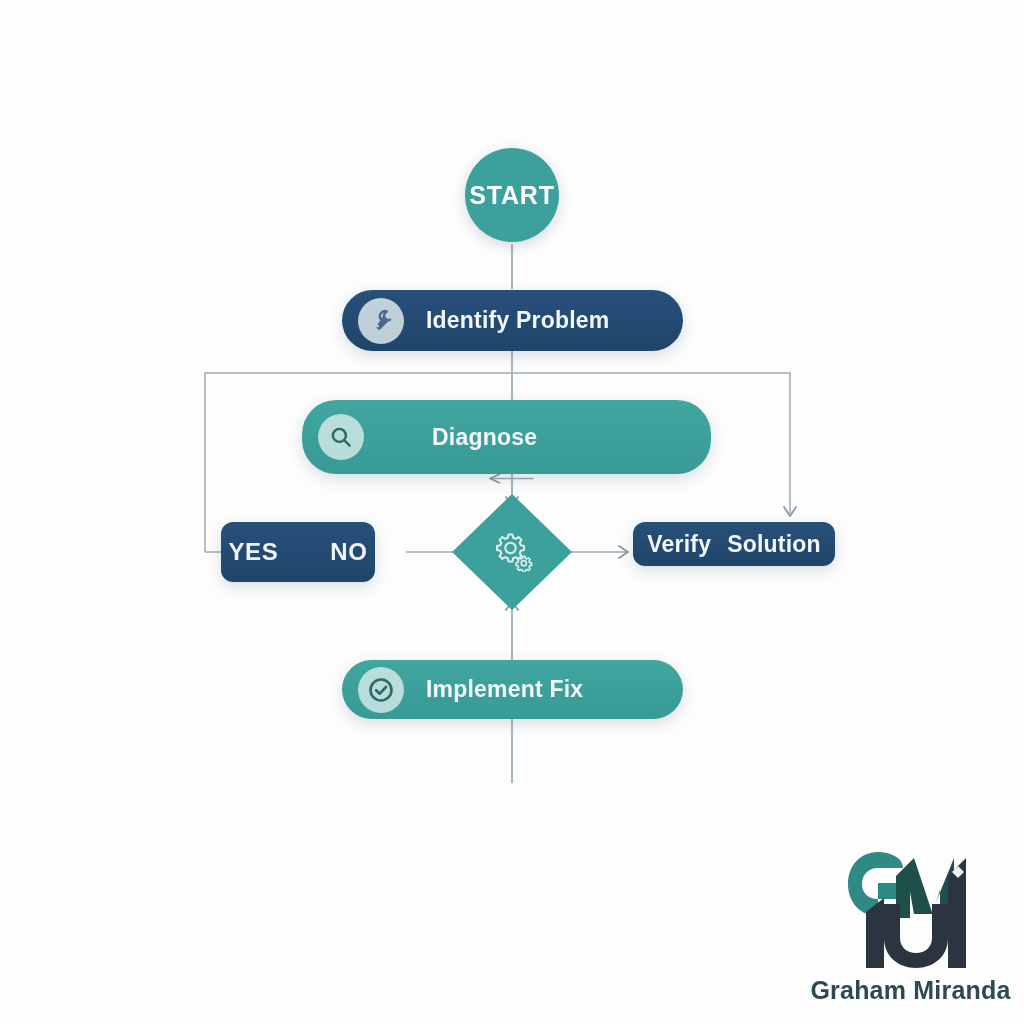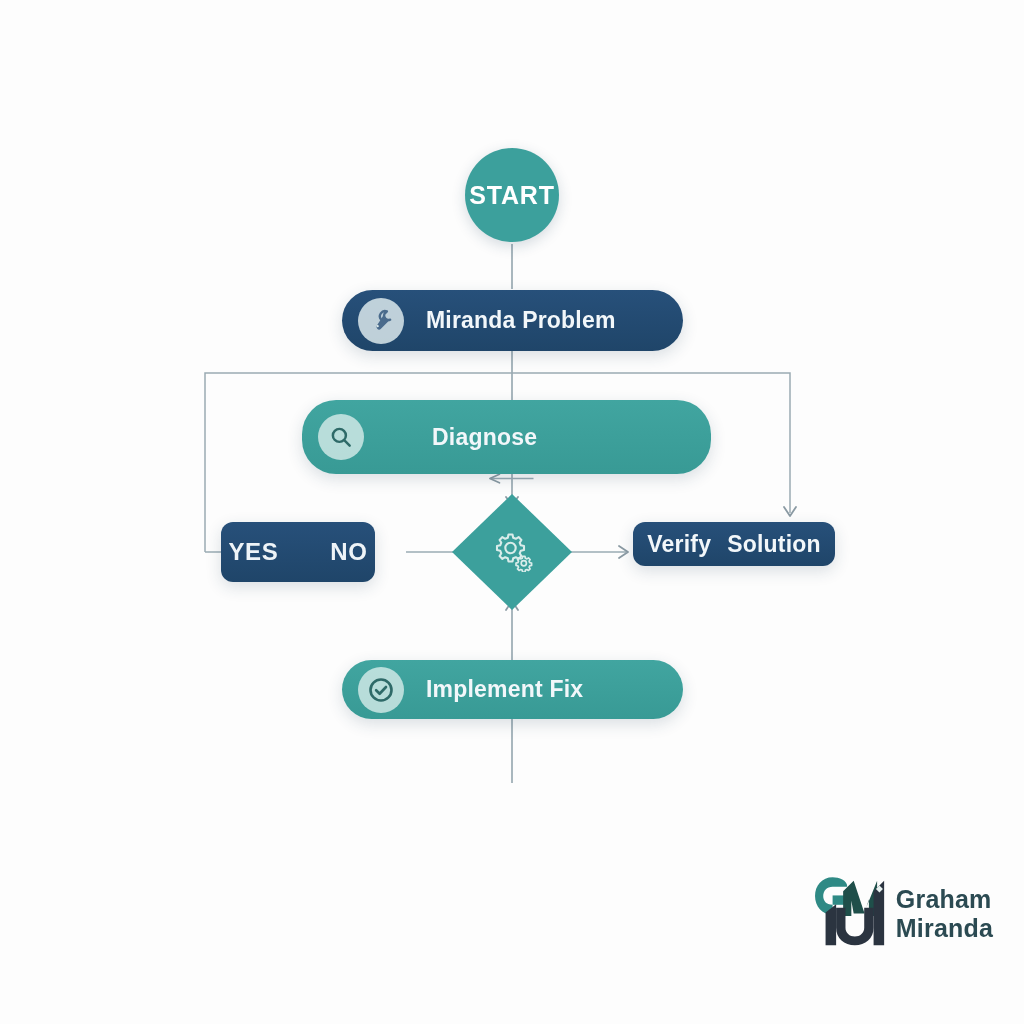--- a/index.html
+++ b/index.html
@@ -105,21 +105,21 @@
   }
 
   
   .verify-label { letter-spacing: 0.2px; }
   .verify-label .gap { display: inline-block; width: 16px; }
 
   
   #brand {
     position: absolute;
     display: flex;
-    flex-direction: row;
+    flex-direction: column;
     align-items: center;
   }
   #brand-name {
     margin-top: 2px;
     font-size: 25px;
     font-weight: 600;
     color: #2b4a52;
     letter-spacing: 0.2px;
   }
 </style>
@@ -169,21 +169,21 @@
 
   <div class="node pill" style="left:342px; top:290px; width:341px; height:61px;
               background:linear-gradient(180deg,#27507a 0%,#1f4569 100%);">
     <span class="icon-badge">
       <svg width="27" height="27" viewBox="0 0 24 24" fill="none" stroke="#4a6b8c" stroke-width="2.1" stroke-linecap="round" stroke-linejoin="round">
         <path d="M14.6 6.1a3.9 3.9 0 0 0 5.1 5.1l-8.2 8.2a2.3 2.3 0 0 1-3.3-3.3z" fill="#4a6b8c" stroke="none"></path>
         <path d="M19.7 11.2a3.9 3.9 0 0 1-5.1-5.1l2.2-2.2a4.6 4.6 0 0 0-5 7.4" stroke="#4a6b8c"></path>
         <circle cx="8.6" cy="17.1" r="1" fill="#dfeced" stroke="none"></circle>
       </svg>
     </span>
-    <span class="label">Miranda Problem</span>
+    <span class="label">Identify Problem</span>
   </div>
 
   <div class="node pill" style="left:302px; top:400px; width:409px; height:74px;
               background:linear-gradient(180deg,#41a5a0 0%,#389a95 100%);gap:46px;">
     <span class="icon-badge" style="background:rgba(215,236,234,0.8);">
       <svg width="26" height="26" viewBox="0 0 24 24" fill="none" stroke="#2e6a68" stroke-width="2.3" stroke-linecap="round">
         <circle cx="10.5" cy="10.5" r="6"></circle>
         <line x1="15.2" y1="15.2" x2="20" y2="20"></line>
       </svg>
     </span>

